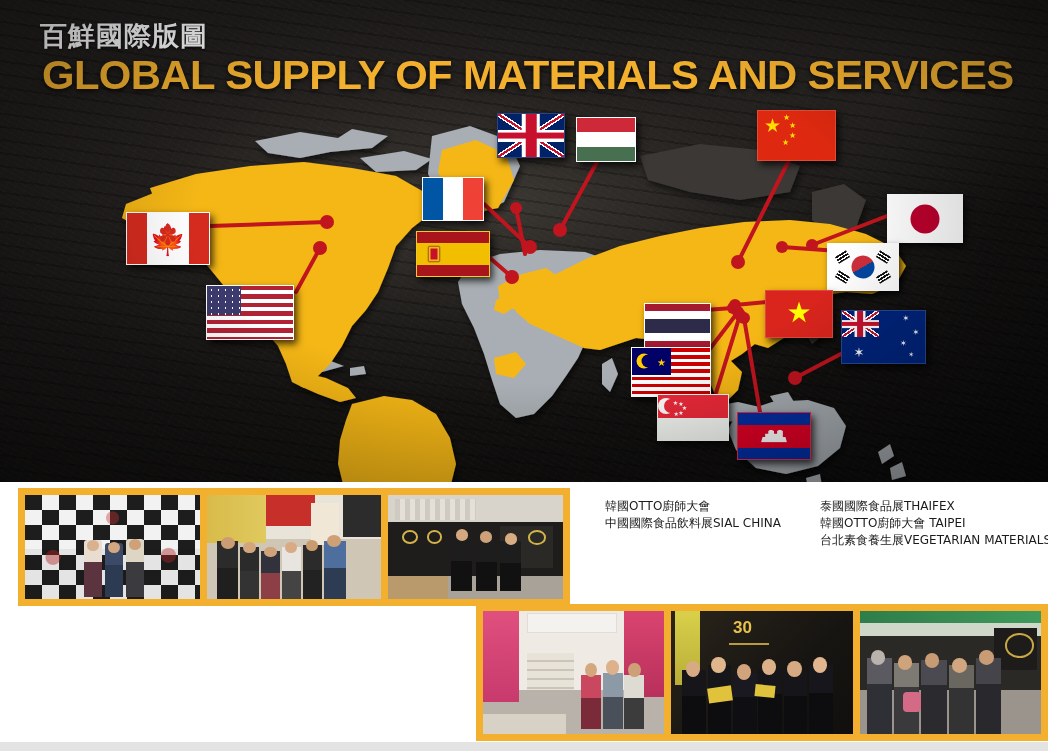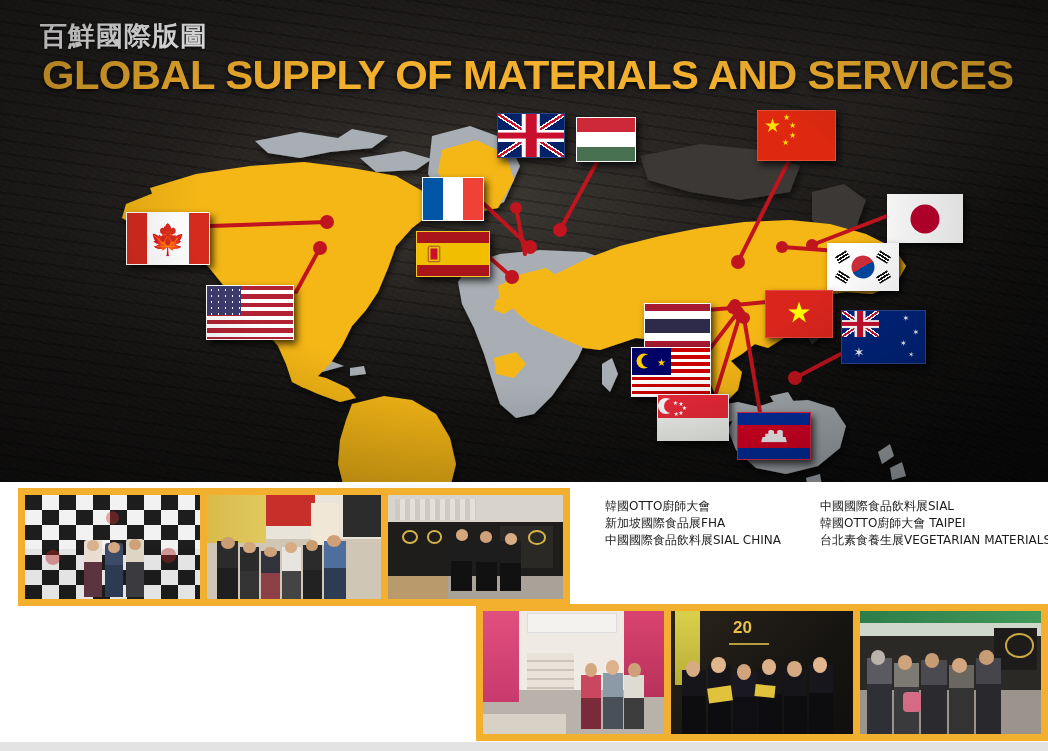--- a/index.html
+++ b/index.html
@@ -363,25 +363,24 @@
 
     <div class="vig"></div>
   </div>
 
   <div id="white"></div>
 
   <div id="exh">
     <div id="exh-cols">
       <div class="col">
         <div class="exh-item">韓國OTTO廚師大會</div>
-        <div class="exh-item">新加坡國際食品展FHA</div>
         <div class="exh-item">中國國際食品飲料展SIAL CHINA</div>
       </div>
       <div class="col">
-        <div class="exh-item">中國國際食品飲料展SIAL</div>
+        <div class="exh-item">泰國國際食品展THAIFEX</div>
         <div class="exh-item">韓國OTTO廚師大會 TAIPEI</div>
         <div class="exh-item">台北素食養生展VEGETARIAN MATERIALS</div>
       </div>
     </div>
   </div>
 
   <div id="panel-top">
     <div class="photo">
       <div class="ph-in" style="background:
         repeating-conic-gradient(#f2f2f2 0% 25%, #1d1d1d 0% 50%) 0 0/34px 30px;"></div>
@@ -447,21 +446,21 @@
       <div style="position:absolute;left:66%;bottom:4%;width:11%;height:46%;background:linear-gradient(#8c9aa8 42%,#49505a 42%);"></div>
       <div style="position:absolute;left:78%;bottom:4%;width:11%;height:44%;background:linear-gradient(#dedbd3 42%,#3c3c3c 42%);"></div>
       <div style="position:absolute;left:56%;bottom:46%;width:7%;height:12%;border-radius:50%;background:#d4a87f;"></div>
       <div style="position:absolute;left:68%;bottom:48%;width:7%;height:12%;border-radius:50%;background:#ddb18c;"></div>
       <div style="position:absolute;left:80%;bottom:46%;width:7%;height:12%;border-radius:50%;background:#cda078;"></div>
       <div style="position:absolute;left:0;bottom:0;width:46%;height:16%;background:#d8d2c6;"></div>
     </div>
     <div class="photo">
       <div class="ph-in" style="background:linear-gradient(135deg,#2a241a 0%,#171512 60%,#100f0d 100%);"></div>
       <div style="position:absolute;left:2%;top:0;width:14%;height:60%;background:linear-gradient(#d9d04a,#b8ae38);"></div>
-      <div style="position:absolute;left:34%;top:6%;color:#e8c04a;font-size:17px;font-weight:bold;font-family:'Liberation Sans',sans-serif;">20</div>
+      <div style="position:absolute;left:34%;top:6%;color:#e8c04a;font-size:17px;font-weight:bold;font-family:'Liberation Sans',sans-serif;">30</div>
       <div style="position:absolute;left:32%;top:26%;width:22%;height:2px;background:#b99a3e;"></div>
       <div style="position:absolute;left:6%;bottom:0;width:13%;height:52%;background:linear-gradient(#16151a 40%,#0d0c0f 40%);"></div>
       <div style="position:absolute;left:20%;bottom:0;width:13%;height:56%;background:linear-gradient(#16151a 40%,#0d0c0f 40%);"></div>
       <div style="position:absolute;left:34%;bottom:0;width:13%;height:50%;background:linear-gradient(#1a1820 40%,#0f0e12 40%);"></div>
       <div style="position:absolute;left:48%;bottom:0;width:13%;height:54%;background:linear-gradient(#16151a 40%,#0d0c0f 40%);"></div>
       <div style="position:absolute;left:62%;bottom:0;width:13%;height:52%;background:linear-gradient(#16151a 40%,#0d0c0f 40%);"></div>
       <div style="position:absolute;left:76%;bottom:0;width:13%;height:56%;background:linear-gradient(#17161c 40%,#0d0c0f 40%);"></div>
       <div style="position:absolute;left:8%;bottom:46%;width:8%;height:13%;border-radius:50%;background:#d6ab83;"></div>
       <div style="position:absolute;left:22%;bottom:50%;width:8%;height:13%;border-radius:50%;background:#e0b68d;"></div>
       <div style="position:absolute;left:36%;bottom:44%;width:8%;height:13%;border-radius:50%;background:#d2a47c;"></div>

